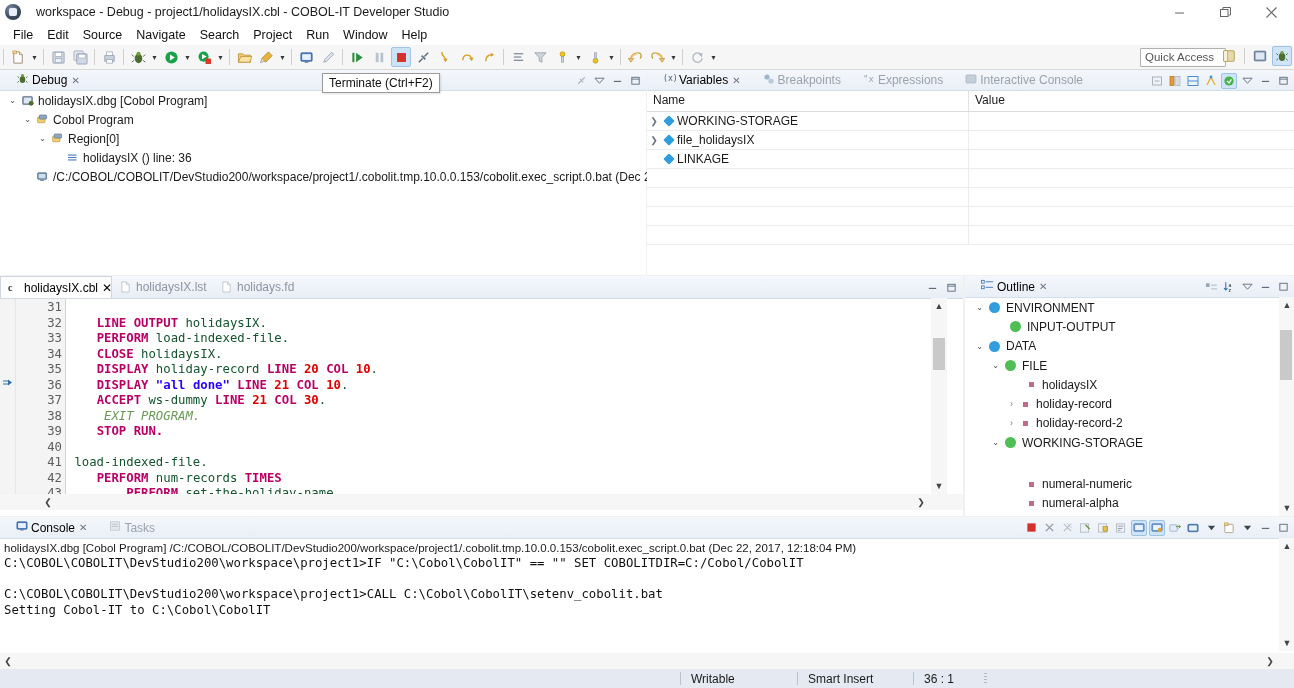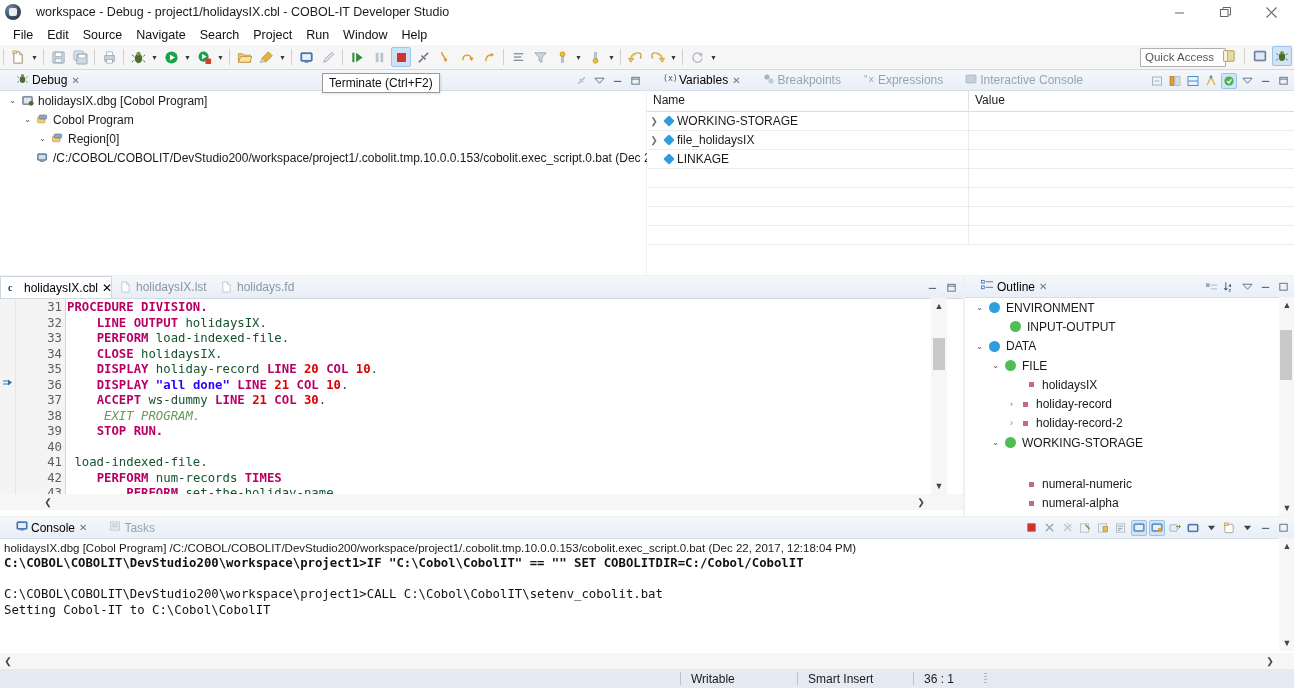--- a/index.html
+++ b/index.html
@@ -525,20 +525,31 @@
         <span class="twisty">⌄</span>
         <span class="tree-ico">
           <svg width="13" height="13" viewBox="0 0 16 16">
               <rect x="2" y="5" width="9" height="7" rx="1" fill="#f3cf72" stroke="#b2902f" stroke-width=".8"></rect>
               <rect x="4" y="2.5" width="9" height="5" rx="1" fill="#8fa7c4" stroke="#5a7393" stroke-width=".8"></rect>
             </svg>
         </span>
         <span class="tree-lbl">Region[0]</span>
       </div>
 
+      <div class="tree-row" style="padding-left:51px;">
+        <span class="twisty"></span>
+        <span class="tree-ico">
+          <svg width="13" height="13" viewBox="0 0 16 16">
+              <line x1="2.5" y1="5" x2="13" y2="5" stroke="#4f7fb5" stroke-width="1.4"></line>
+              <line x1="2.5" y1="8" x2="13" y2="8" stroke="#4f7fb5" stroke-width="1.4"></line>
+              <line x1="2.5" y1="11" x2="13" y2="11" stroke="#4f7fb5" stroke-width="1.4"></line>
+            </svg>
+        </span>
+        <span class="tree-lbl">holidaysIX () line: 36</span>
+      </div>
 
       <div class="tree-row" style="padding-left:21px;">
         <span class="twisty"></span>
         <span class="tree-ico">
           <svg width="13" height="13" viewBox="0 0 16 16">
               <rect x="2" y="3.5" width="11" height="8" rx="1" fill="#6b8aa8" stroke="#44596f" stroke-width=".8"></rect>
               <rect x="3.3" y="4.8" width="8.4" height="5.4" fill="#cfe0ef"></rect>
               <rect x="5" y="12" width="5" height="1.4" fill="#6b8aa8"></rect>
             </svg>
         </span>
@@ -771,21 +782,20 @@
       <div class="ln" style="left:18px; top:125px;">39</div>
       <div class="ln" style="left:18px; top:140.5px;">40</div>
       <div class="ln" style="left:18px; top:156px;">41</div>
       <div class="ln" style="left:18px; top:171.5px;">42</div>
       <div class="ln" style="left:18px; top:187px;">43</div>
 
       <div style="position:absolute;left:79px;top:109.5px;font-family:'DejaVu Sans Mono',monospace;font-size:12.3px;color:#808080;">*</div>
       <div style="position:absolute;left:79px;top:140.5px;font-family:'DejaVu Sans Mono',monospace;font-size:12.3px;color:#808080;">*</div>
 
       <div class="code-area">
-        <div class="code-line" style="top:1px;"><span class="kw">PROCEDURE DIVISION.</span></div>
 
         <div class="code-line" style="top:16.5px;"><span class="idn">    </span><span class="kw">LINE OUTPUT </span><span class="idn">holidaysIX.</span></div>
 
         <div class="code-line" style="top:32px;"><span class="idn">    </span><span class="kw">PERFORM </span><span class="idn">load-indexed-file.</span></div>
 
         <div class="code-line" style="top:47.5px;"><span class="idn">    </span><span class="kw">CLOSE </span><span class="idn">holidaysIX.</span></div>
 
         <div class="code-line" style="top:63px;"><span class="idn">    </span><span class="kw">DISPLAY </span><span class="idn">holiday-record </span><span class="kw">LINE </span><span class="num">20 </span><span class="kw">COL </span><span class="num">10</span><span class="idn">.</span></div>
 
         <div class="code-line" style="top:78.5px;"><span class="idn">    </span><span class="kw">DISPLAY </span><span class="str">"all done" </span><span class="kw">LINE </span><span class="num">21 </span><span class="kw">COL </span><span class="num">10</span><span class="idn">.</span></div>
@@ -1069,21 +1079,21 @@
         <div class="ht">
           <svg width="11" height="11" viewBox="0 0 12 12">
               <rect x="2" y="2.5" width="8" height="7.5" fill="none" stroke="#5d6b7c" stroke-width="1"></rect>
             </svg>
         </div>
       </div>
     </div>
 
     <div class="con-body">
       <div style="font-size:11.5px;color:#1a1a1a;padding:3px 0 2px 4px;white-space:nowrap;">holidaysIX.dbg [Cobol Program] /C:/COBOL/COBOLIT/DevStudio200/workspace/project1/.cobolit.tmp.10.0.0.153/cobolit.exec_script.0.bat (Dec 22, 2017, 12:18:04 PM)</div>
-      <div class="con-mono" style="line-height:15.5px;font-weight:bold;">C:\COBOL\COBOLIT\DevStudio200\workspace\project1&gt;IF "C:\Cobol\CobolIT" == "" SET COBOLITDIR=C:/Cobol/CobolIT</div>
+      <div class="con-mono" style="line-height:15.5px;">C:\COBOL\COBOLIT\DevStudio200\workspace\project1&gt;IF "C:\Cobol\CobolIT" == "" SET COBOLITDIR=C:/Cobol/CobolIT</div>
       <div class="con-mono" style="line-height:15.5px;min-height:15.5px;"></div>
       <div class="con-mono" style="line-height:15.5px;">C:\COBOL\COBOLIT\DevStudio200\workspace\project1&gt;CALL C:\Cobol\CobolIT\setenv_cobolit.bat</div>
       <div class="con-mono" style="line-height:15.5px;">Setting Cobol-IT to C:\Cobol\CobolIT</div>
     </div>
 
     <div class="con-vscroll">
       <div class="vs-arrow">▲</div>
       <div class="vs-arrow" style="position:absolute;bottom:0;">▼</div>
     </div>
 

